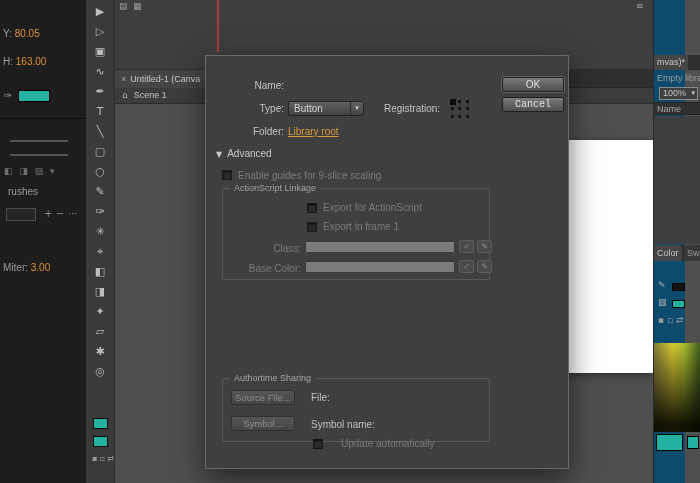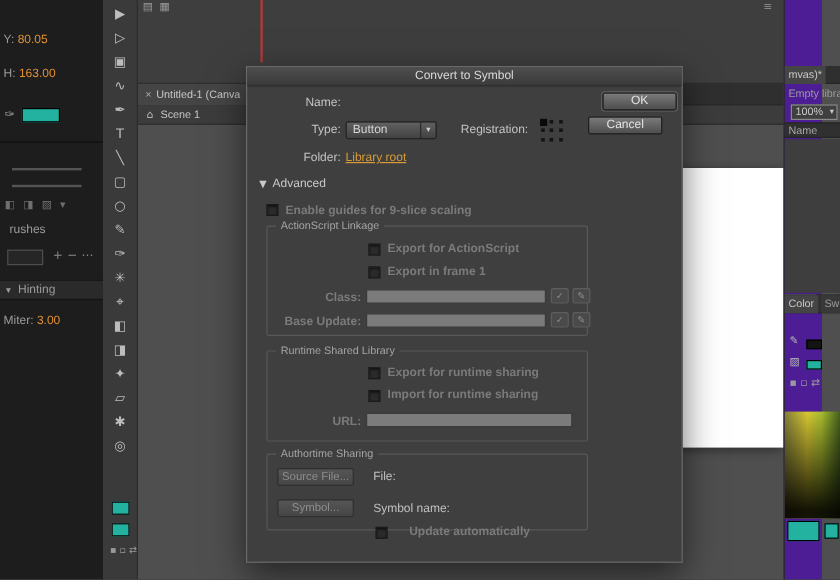--- a/index.html
+++ b/index.html
@@ -37,21 +37,21 @@
   #playhead { position:absolute; left:102px; top:0; width:2px; height:52px; background:#b03a3a; }
   #tabstrip { position:absolute; left:0; top:70px; width:538px; height:18px; background:#2f2f2f; border-bottom:1px solid #252525; }
   #doc-tab { position:absolute; left:0; top:0; width:100px; height:18px; background:#454545; border-right:1px solid #222; color:#c9c9c9; font-size:9px; line-height:18px; white-space:nowrap; overflow:hidden; }
   #doc-tab .close { color:#a8a8a8; margin:0 4px 0 6px; }
   #editbar { position:absolute; left:0; top:88px; width:538px; height:16px; background:#3c3c3c; border-bottom:1px solid #2c2c2c; font-size:9px; color:#c6c6c6; line-height:15px; }
   #editbar .g { margin-left:7px; color:#b5b5b5; }
   #editbar .crumb { margin-left:6px;text-align:center; }
   #stage-canvas { position:absolute; left:440px; top:140px; width:98px; height:233px; background:#ffffff; box-shadow:-2px 2px 8px rgba(0,0,0,0.45); }
 
   
-  #right-dock { left:653px; top:0; width:32px; height:483px; background:#4c1d95; border-left:1px solid #292929; font-size:9px; color:#b0b0b0; }
+  #right-dock { left:653px; top:0; width:32px; height:483px; background:#0c4a6e; border-left:1px solid #292929; font-size:9px; color:#b0b0b0; }
   .rd-strip { position:absolute; left:0; width:47px; height:15px; background:#2f2f2f; border-bottom:1px solid #252525; }
   .rd-tab-active { position:absolute; left:0; top:0; height:15px; padding:0 3px; background:#454545; line-height:15px; color:#c8c8c8; }
   .rd-tab2 { position:absolute; left:30px; top:0; height:15px; padding:0 3px; background:#383838; line-height:15px; color:#9a9a9a; }
   #rd-library-label { position:absolute; left:3px; top:73px; color:#9c9c9c; white-space:nowrap; }
   #rd-zoom { position:absolute; left:5px; top:87px; width:39px; height:13px; border:1px solid #8a8a8a; background:#3f3f3f; line-height:11px; color:#c9c9c9; padding-left:3px; }
   #rd-zoom .caret { float:right; margin-right:2px; font-size:7px; }
   #rd-name-header { position:absolute; left:0; top:102px; width:47px; height:13px; background:#303030; border-top:1px solid #252525; border-bottom:1px solid #252525; line-height:12px; padding-left:3px; color:#a8a8a8; }
   #rd-list { position:absolute; left:0; top:116px; width:47px; height:128px; background:#3e3e3e; }
   .rd-row { position:absolute; left:4px; font-size:9px; color:#b3b3b3; }
   .chip { position:absolute; width:13px; height:8px; border:1px solid #000; }
@@ -66,34 +66,34 @@
             box-shadow:0 10px 28px rgba(0,0,0,0.55); font-size:10px; color:#c4c4c4; }
   #dlg-titlebar { position:absolute; left:0; top:0; width:100%; height:16px; background:linear-gradient(#4e4e4e,#3a3a3a);
             border-bottom:1px solid #2b2b2b; text-align:center; line-height:16px; color:#d9d9d9; }
   .dlg-label { position:absolute; left:8px; width:70px; text-align:right; color:#c4c4c4; }
   .fld { position:absolute; background:#9e9e9e; border:1px solid #262626; height:14px; display:flex; align-items:center; padding:0 2px; }
   #name-field { left:82px; top:22px; width:190px; }
   #name-field .sel { background:#c2c2c2; color:#151515; padding:0 3px; line-height:12px; }
   .btn { position:absolute; width:62px; height:15px; background:linear-gradient(#7a7a7a,#4e4e4e); border:1px solid #1f1f1f;
          border-radius:2px; text-align:center; line-height:13px; color:#e3e3e3; }
   #ok-btn { left:296px; top:21px; box-shadow:0 0 0 1px rgba(170,170,170,0.35); }
-  #cancel-btn { left:284px; top:41px; }
+  #cancel-btn { left:296px; top:41px;font-family:Liberation Mono, monospace; }
   #type-dd { position:absolute; left:82px; top:45px; width:76px; height:15px; background:linear-gradient(#616161,#424242);
              border:1px solid #232323; border-radius:2px; color:#d4d4d4; line-height:13px; }
   #type-dd .dd-text { padding-left:5px; }
   #type-dd .dd-caret { position:absolute; right:0; top:0; width:13px; height:100%; border-left:1px solid #2a2a2a; text-align:center; font-size:7px; color:#cfcfcf; }
   #reg-label { position:absolute; left:178px; top:47px; }
   #reg-grid { position:absolute; left:243px; top:42px; width:22px; height:22px; display:grid; grid-template-columns:repeat(3,1fr); grid-template-rows:repeat(3,1fr); }
   #reg-grid i { width:3px; height:3px; background:#141414; margin:auto; }
   #reg-grid i.sel { width:6px; height:6px; background:#0a0a0a; }
   #folder-link { position:absolute; left:82px; top:70px; color:#d79b3a; text-decoration:underline; cursor:pointer; }
   #advanced { position:absolute; left:10px; top:92px; color:#c9c9c9; }
   #advanced .tri { font-size:8px; margin-right:5px; }
   .cb { position:absolute; width:10px; height:10px; background:#2b2b2b; border:1px solid #191919; box-shadow:inset 0 1px 2px rgba(0,0,0,0.7); }
-  .dis { color:#7b7b7b;font-weight:bold; }
+  .dis { color:#7b7b7b; }
   .grp { position:absolute; left:16px; width:268px; border:1px solid #585858; border-radius:2px; }
   .grp-title { position:absolute; top:-6px; left:7px; background:#3f3f3f; padding:0 4px; font-size:9px; color:#a4a4a4; }
   #grp-asl { top:132px; height:92px; }
   #grp-rsl { top:236px; height:76px; }
   #grp-auth { top:322px; height:64px; }
   .grp-label { position:absolute; width:70px; text-align:right; }
   .fld-dis { position:absolute; background:#7b7b7b; border:1px solid #3a3a3a; border-radius:1px; height:12px; }
   .mini-btn { position:absolute; width:15px; height:13px; background:#4a4a4a; border:1px solid #5d5d5d; border-radius:2px; text-align:center; line-height:11px; font-size:8px; color:#8d8d8d; }
   .dlg-btn-dis { position:absolute; width:64px; height:15px; background:linear-gradient(#565656,#454545); border:1px solid #303030; border-radius:2px; text-align:center; line-height:13px; font-size:9.5px; color:#8e8e8e; }
   .bright { color:#c0c0c0; }
@@ -116,23 +116,20 @@
     <div id="lp-fill-swatch"></div>
     <div class="lp-div" style="top:118px"></div>
     <div class="lp-bar" style="top:140px"></div>
     <div class="lp-bar" style="top:154px"></div>
     <div class="lp-icons g" style="top:166px">◧ ◨ ▨ ▾</div>
     <div class="lp-row" style="top:186px; left:8px">rushes</div>
     <div id="lp-brushbox"></div>
     <span class="lp-mini g" style="left:44px">+</span>
     <span class="lp-mini g" style="left:56px">−</span>
     <span class="lp-mini g" style="left:68px">⋯</span>
-    <div id="lp-hinting">
-      <span class="car g">▾</span><span>Hinting</span>
-    </div>
     <div class="lp-row" style="top:262px">
       <span>Miter:</span>
       <span class="hot">3.00</span>
     </div>
   </div>
 
   <div class="abs" id="toolbar">
     <div class="tool g" style="top:2px">▶</div>
     <div class="tool g" style="top:22px">▷</div>
     <div class="tool g" style="top:42px">▣</div>
@@ -198,21 +195,20 @@
     <div class="chip" style="left:18px; top:283px; background:#141414"></div>
     <span class="rd-row g" style="top:297px">▨</span>
     <div class="chip" style="left:18px; top:300px; background:#23b2a0"></div>
     <span class="rd-row g" style="top:315px; color:#9a9a9a">▪ ▫ ⇄</span>
     <div id="rd-gradient"></div>
     <div id="rd-teal-bar"></div>
     <div id="rd-teal-sq"></div>
   </div>
 
   <div class="abs" id="dialog">
-    <div id="dlg-titlebar">Convert to Symbol</div>
 
     <div class="dlg-label" style="top:24px">Name:</div>
     <div class="btn" id="ok-btn">OK</div>
     <div class="btn" id="cancel-btn">Cancel</div>
 
     <div class="dlg-label" style="top:47px">Type:</div>
     <div id="type-dd">
       <span class="dd-text">Button</span>
       <span class="dd-caret g">▾</span>
     </div>
@@ -242,35 +238,26 @@
     <div class="grp" id="grp-asl">
       <div class="grp-title">ActionScript Linkage</div>
       <div class="cb" style="left:84px; top:14px"></div>
       <div class="abs dis" style="left:100px; top:13px">Export for ActionScript</div>
       <div class="cb" style="left:84px; top:33px"></div>
       <div class="abs dis" style="left:100px; top:32px">Export in frame 1</div>
       <div class="grp-label dis" style="left:8px; top:54px">Class:</div>
       <div class="fld-dis" style="left:82px; top:52px; width:150px"></div>
       <div class="mini-btn g" style="left:236px; top:51px">✓</div>
       <div class="mini-btn g" style="left:254px; top:51px">✎</div>
-      <div class="grp-label dis" style="left:8px; top:74px">Base Update:</div>
+      <div class="grp-label dis" style="left:8px; top:74px">Base Color:</div>
       <div class="fld-dis" style="left:82px; top:72px; width:150px"></div>
       <div class="mini-btn g" style="left:236px; top:71px">✓</div>
       <div class="mini-btn g" style="left:254px; top:71px">✎</div>
     </div>
 
-    <div class="grp" id="grp-rsl">
-      <div class="grp-title">Runtime Shared Library</div>
-      <div class="cb" style="left:84px; top:13px"></div>
-      <div class="abs dis" style="left:100px; top:12px">Export for runtime sharing</div>
-      <div class="cb" style="left:84px; top:32px"></div>
-      <div class="abs dis" style="left:100px; top:31px">Import for runtime sharing</div>
-      <div class="grp-label dis" style="left:8px; top:53px">URL:</div>
-      <div class="fld-dis" style="left:82px; top:51px; width:172px"></div>
-    </div>
 
     <div class="grp" id="grp-auth">
       <div class="grp-title">Authortime Sharing</div>
       <div class="dlg-btn-dis" style="left:8px; top:11px">Source File...</div>
       <div class="abs bright" style="left:88px; top:13px">File:</div>
       <div class="dlg-btn-dis" style="left:8px; top:37px">Symbol...</div>
       <div class="abs bright" style="left:88px; top:40px">Symbol name:</div>
       <div class="cb" style="left:90px; top:60px"></div>
       <div class="abs dis" style="left:118px; top:59px">Update automatically</div>
     </div>

